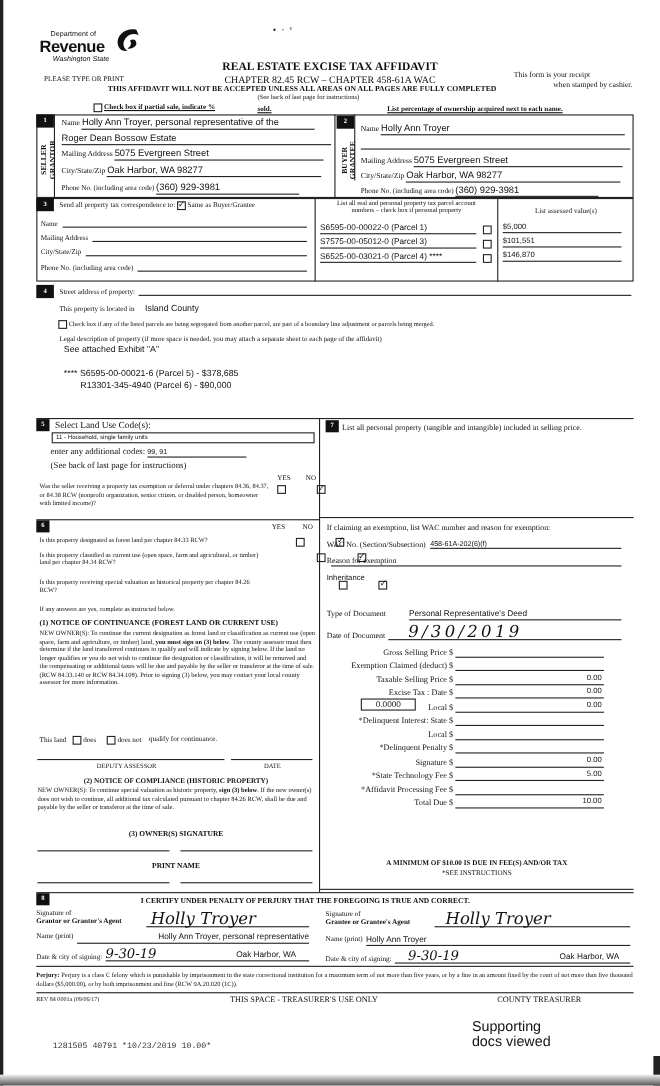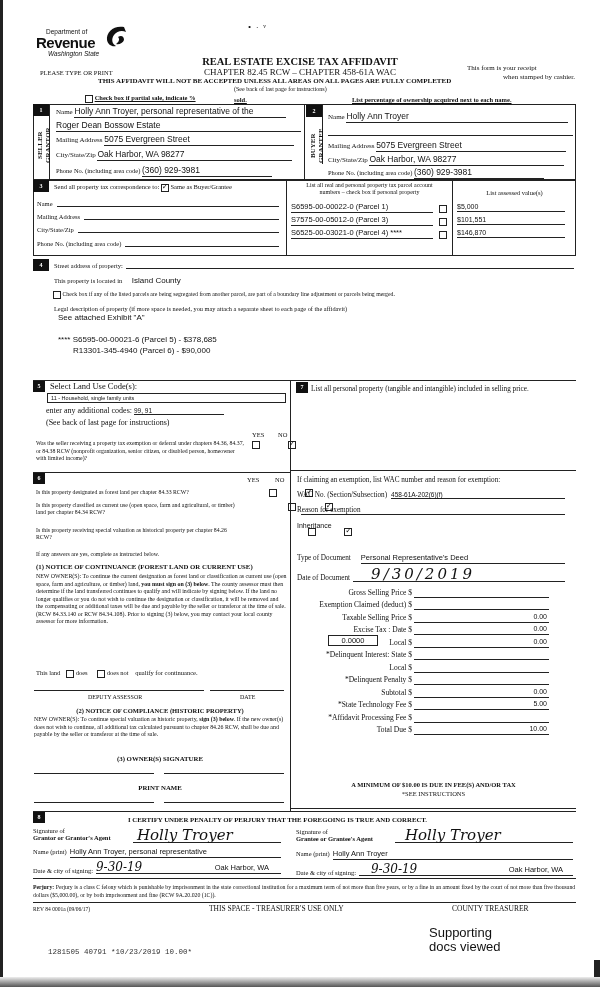--- a/index.html
+++ b/index.html
@@ -258,21 +258,21 @@
   <span class="sans ul" style="flex:1;margin-left:4px;font-size:6.5px;">458-61A-202(6)(f)</span>
 </div>
 <div class="abs" style="left:297px;top:506px;width:268px;font-size:7.2px;display:flex;flex-direction:column;">
   <span>Reason for exemption</span>
   <span class="ul" style="flex:1;margin-left:4px;"></span>
 </div>
 <div class="abs sans" style="left:297px;top:522px;font-size:7px;">Inheritance</div>
 
 <div class="abs" style="left:297px;top:554px;width:268px;font-size:7.2px;display:flex;">
   <span>Type of Document</span>
-  <span class="sans ul" style="flex:1;margin-left:10px;font-size:7.5px;">Personal Representative's Deed</span>
+  <span class="sans ul" style="flex:1;margin-left:21px;font-size:7.5px;">Personal Representative's Deed</span>
 </div>
 <div class="abs" style="left:297px;top:567px;width:268px;font-size:7.2px;display:flex;align-items:flex-end;">
   <span>Date of Document</span>
   <span class="hand ul" style="flex:1;margin-left:3px;padding-left:18px;letter-spacing:3px;line-height:14px;">9/30/2019</span>
 </div>
 
 
 <div class="abs" style="left:291px;top:585px;width:280px;">
   <div class="money-row">
       <span class="money-label">Gross Selling Price $</span>
@@ -301,21 +301,21 @@
     </div>
   <div class="money-row">
       <span class="money-label">Local $</span>
       <span class="money-val"></span>
     </div>
   <div class="money-row">
       <span class="money-label">*Delinquent Penalty $</span>
       <span class="money-val"></span>
     </div>
   <div class="money-row">
-      <span class="money-label">Subtotal $</span>
+      <span class="money-label">Signature $</span>
       <span class="money-val">0.00</span>
     </div>
   <div class="money-row">
       <span class="money-label">*State Technology Fee $</span>
       <span class="money-val">5.00</span>
     </div>
   <div class="money-row">
       <span class="money-label">*Affidavit Processing Fee $</span>
       <span class="money-val"></span>
     </div>
@@ -331,21 +331,21 @@
 
 <div class="abs" style="left:33px;top:811px;width:543px;height:1px;background:#222;"></div>
 <div class="abs num" style="left:33px;top:812px;width:12px;height:11px;">8</div>
 <div class="abs bold" style="left:128px;top:816px;font-size:6.8px;">I CERTIFY UNDER PENALTY OF PERJURY THAT THE FOREGOING IS TRUE AND CORRECT.</div>
 
 <div class="abs" style="left:33px;top:827px;font-size:6.5px;line-height:1.1;">
   <div>Signature of</div>
   <div class="bold">Grantor or Grantor's Agent</div>
 </div>
 <div class="abs sig ul" style="left:133px;top:828px;width:148px;height:15px;padding-left:4px;line-height:14px;">Holly Troyer</div>
-<div class="abs" style="left:33px;top:848px;width:248px;font-size:6.5px;display:flex;">
+<div class="abs" style="left:33px;top:848px;width:248px;font-size:6.5px;display:flex;text-align:right;">
   <span>Name (print)</span>
   <span class="fill ul" style="flex:1;margin-left:3px;font-size:7.5px;">Holly Ann Troyer, personal representative</span>
 </div>
 <div class="abs" style="left:33px;top:861px;width:248px;font-size:6.5px;display:flex;align-items:flex-end;">
   <span>Date &amp; city of signing:</span>
   <span class="ul" style="flex:1;margin-left:3px;display:flex;justify-content:space-between;align-items:flex-end;">
     <span class="hand" style="font-size:12px;line-height:12px;">9-30-19</span>
     <span class="fill" style="font-size:7.5px;padding-right:12px;">Oak Harbor, WA</span>
   </span>
 </div>

